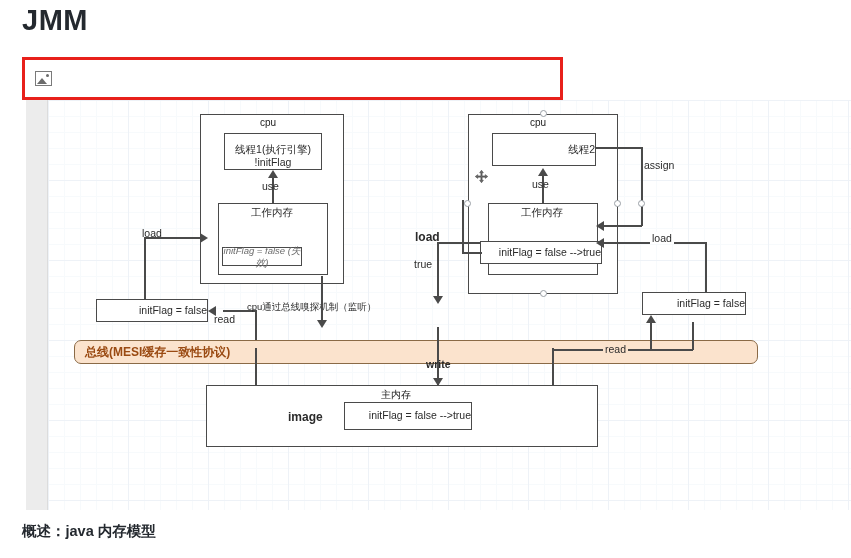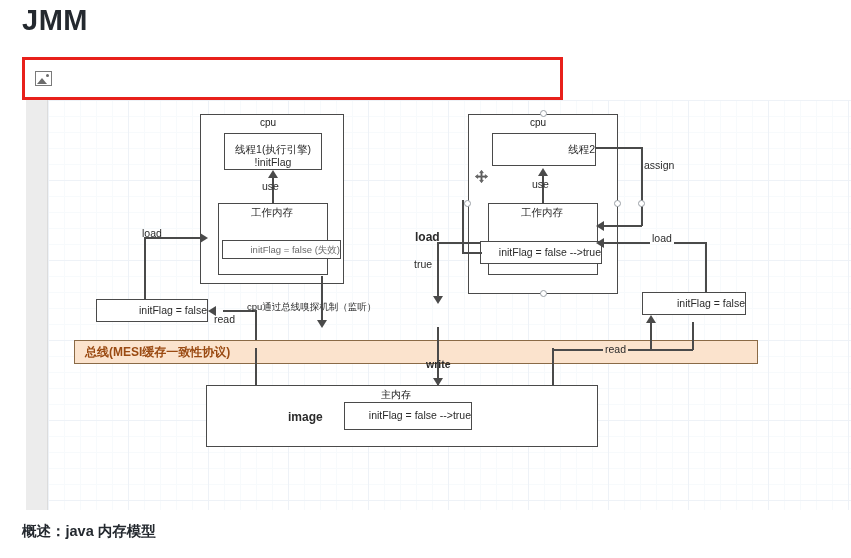--- a/index.html
+++ b/index.html
@@ -135,21 +135,21 @@
     <span>线程1(执行引擎)</span>
     <span>!initFlag</span>
   </div>
 
   <div class="ln v" style="left:224px;top:78px;height:26px;"></div>
   <div class="arw up" style="left:220px;top:70px;"></div>
   <div class="lbl" style="left:214px;top:80px;">use</div>
 
   <div class="box hdr" style="left:170px;top:103px;width:110px;height:72px;"></div>
   <div class="lbl" style="left:203px;top:106px;">工作内存</div>
-  <div class="box" style="left:174px;top:140px;width:119px;height:19px;font-size:9.5px;color:#6b6b6b;">
+  <div class="box" style="left:174px;top:147px;width:80px;height:19px;font-size:9.5px;color:#6b6b6b;font-style:italic;">
     <span>initFlag = false (失效)</span>
   </div>
 
   <div class="ln h" style="left:96px;top:137px;width:58px;"></div>
   <div class="arw right" style="left:152px;top:133px;"></div>
   <div class="lbl" style="left:94px;top:127px;">load</div>
   <div class="ln v" style="left:96px;top:137px;height:62px;"></div>
 
   <div class="box hdr" style="left:420px;top:14px;width:150px;height:180px;"></div>
   <div class="box-title" style="left:482px;top:17px;">cpu</div>
@@ -206,21 +206,21 @@
 
   <div class="ln h" style="left:175px;top:210px;width:34px;"></div>
   <div class="arw left" style="left:160px;top:206px;"></div>
   <div class="ln v" style="left:207px;top:210px;height:38px;"></div>
   <div class="lbl" style="left:166px;top:213px;">read</div>
 
   <div class="lbl" style="left:199px;top:201px;font-size:9.5px;">cpu通过总线嗅探机制（监听）</div>
   <div class="ln v" style="left:273px;top:176px;height:44px;"></div>
   <div class="arw down" style="left:269px;top:220px;"></div>
 
-  <div class="bus" style="left:26px;top:240px;width:684px;height:24px;">
+  <div class="bus" style="left:26px;top:240px;width:684px;height:24px;border-radius:7px;">
     <span class="bus-text">总线(MESI缓存一致性协议)</span>
   </div>
 
   <div class="ln v" style="left:389px;top:227px;height:58px;"></div>
   <div class="arw down" style="left:385px;top:278px;"></div>
   <div class="lbl" style="left:378px;top:258px;font-weight:bold;">write</div>
 
   <div class="ln h" style="left:504px;top:249px;width:141px;"></div>
   <div class="ln v" style="left:644px;top:222px;height:28px;"></div>
   <div class="arw up" style="left:598px;top:215px;"></div>

